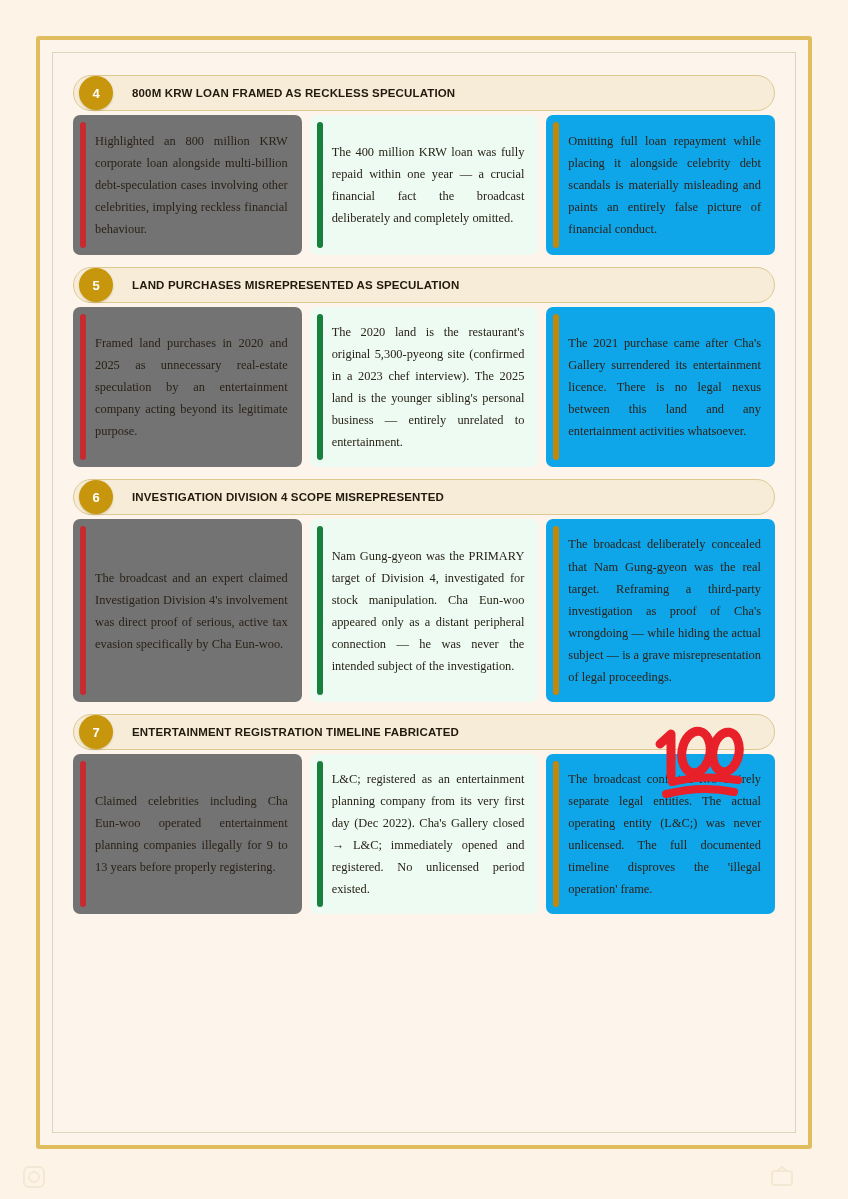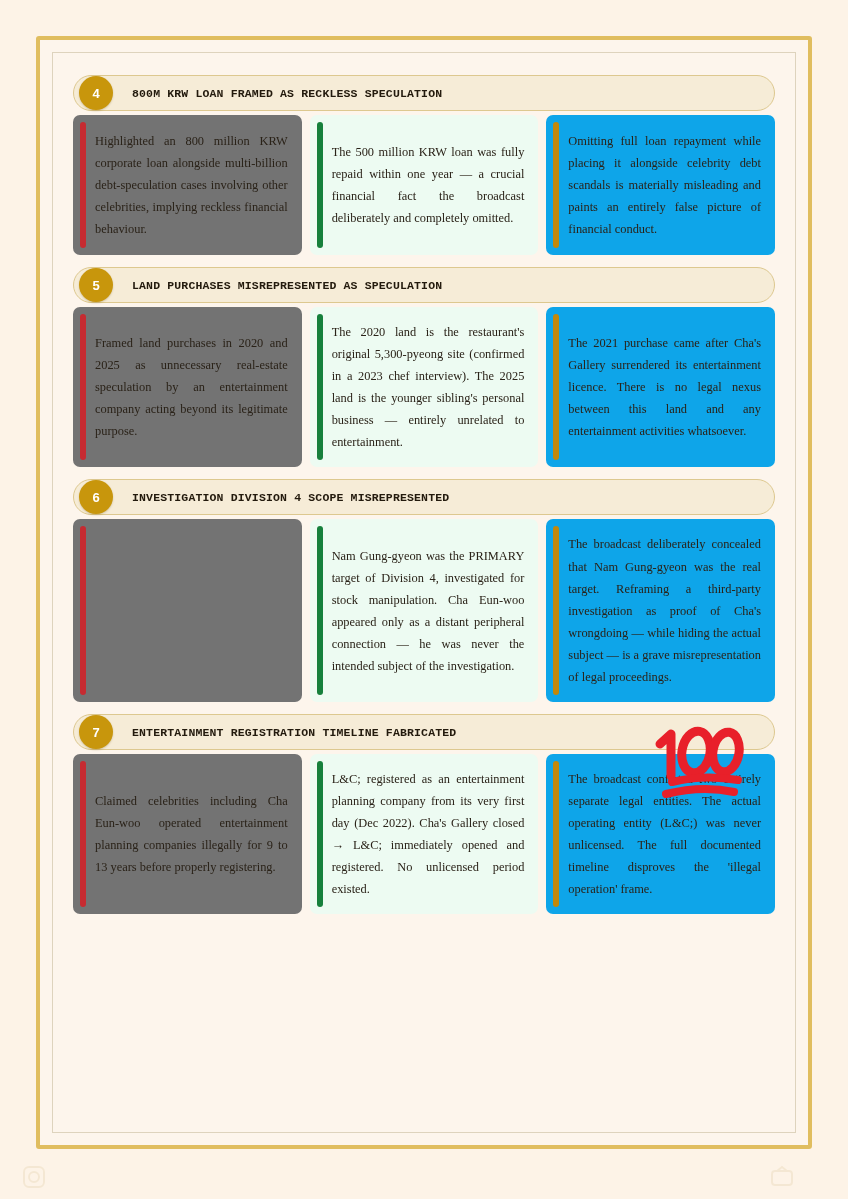--- a/index.html
+++ b/index.html
@@ -75,21 +75,21 @@
     font-size: 13px;
     font-weight: bold;
     display: flex;
     align-items: center;
     justify-content: center;
     margin-left: -3px;
     box-shadow: 0 1px 2px rgba(120,90,10,0.28);
   }
 
   .section-title {
-    font-family: Liberation Mono, monospace;
+    font-family: Liberation Sans, sans-serif;
     font-size: 11.5px;
     font-weight: bold;
     letter-spacing: 0.15px;
     color: #231a0d;
     margin-left: 19px;
     white-space: nowrap;
   }
 
   
   .cards {
@@ -171,21 +171,21 @@
               <div class="badge">4</div>
               <div class="section-title">800M KRW LOAN FRAMED AS RECKLESS SPECULATION</div>
             </div>
             <div class="cards">
               <div class="card claim">
                 <span class="bar"></span>
                 <p>Highlighted an 800 million KRW corporate loan alongside multi-billion debt-speculation cases involving other celebrities, implying reckless financial behaviour.</p>
               </div>
               <div class="card fact">
                 <span class="bar"></span>
-                <p>The 500 million KRW loan was fully repaid within one year — a crucial financial fact the broadcast deliberately and completely omitted.</p>
+                <p>The 400 million KRW loan was fully repaid within one year — a crucial financial fact the broadcast deliberately and completely omitted.</p>
               </div>
               <div class="card verdict">
                 <span class="bar"></span>
                 <p>Omitting full loan repayment while placing it alongside celebrity debt scandals is materially misleading and paints an entirely false picture of financial conduct.</p>
               </div>
             </div>
           </div>
           <div class="section">
             <div class="section-header">
               <div class="badge">5</div>
@@ -207,20 +207,21 @@
             </div>
           </div>
           <div class="section">
             <div class="section-header">
               <div class="badge">6</div>
               <div class="section-title">INVESTIGATION DIVISION 4 SCOPE MISREPRESENTED</div>
             </div>
             <div class="cards">
               <div class="card claim">
                 <span class="bar"></span>
+                <p>The broadcast and an expert claimed Investigation Division 4's involvement was direct proof of serious, active tax evasion specifically by Cha Eun-woo.</p>
               </div>
               <div class="card fact">
                 <span class="bar"></span>
                 <p>Nam Gung-gyeon was the PRIMARY target of Division 4, investigated for stock manipulation. Cha Eun-woo appeared only as a distant peripheral connection — he was never the intended subject of the investigation.</p>
               </div>
               <div class="card verdict">
                 <span class="bar"></span>
                 <p>The broadcast deliberately concealed that Nam Gung-gyeon was the real target. Reframing a third-party investigation as proof of Cha's wrongdoing — while hiding the actual subject — is a grave misrepresentation of legal proceedings.</p>
               </div>
             </div>

